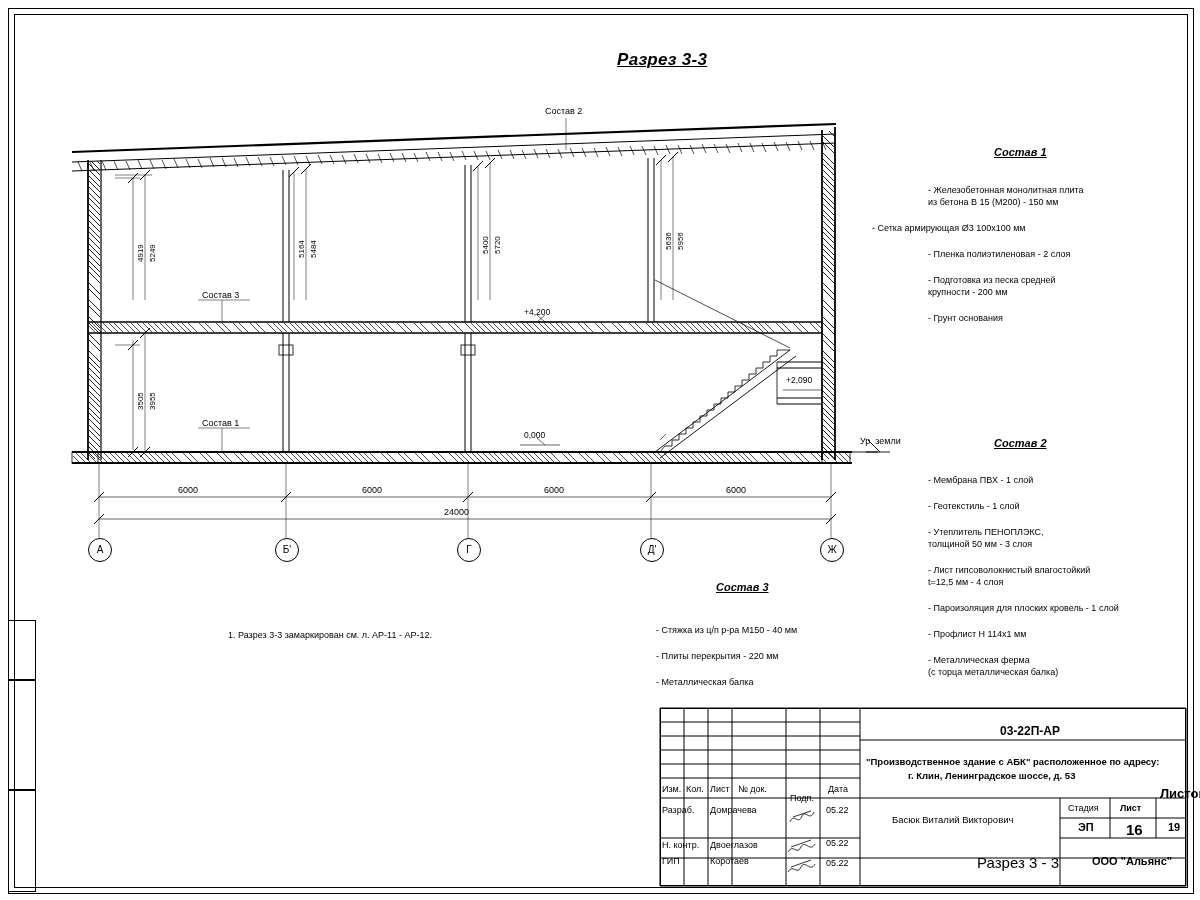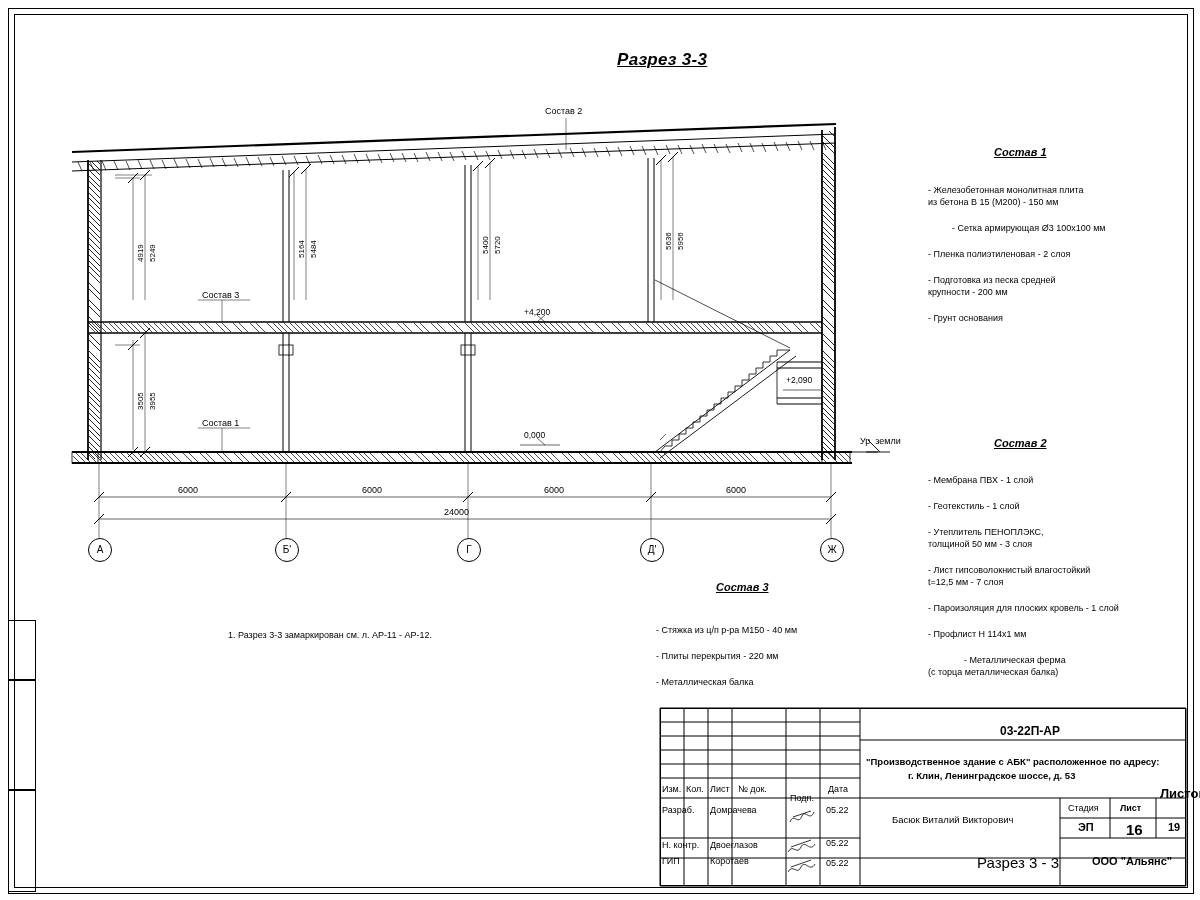--- a/index.html
+++ b/index.html
@@ -261,36 +261,36 @@
 
   <div class="lbl" style="left:545px;top:106px;">Состав 2</div>
   <div class="lbl" style="left:202px;top:290px;">Состав 3</div>
   <div class="lbl" style="left:202px;top:418px;">Состав 1</div>
 
   <div class="note" style="left:228px;top:630px;">1. Разрез 3-3 замаркирован см. л. АР-11 - АР-12.</div>
 
   <div class="sect-title" style="left:994px;top:146px;">Состав 1</div>
   <div class="spec-item" style="left:928px;top:184px;">- Железобетонная  монолитная плита</div>
   <div class="spec-item" style="left:928px;top:196px;">   из бетона В 15 (М200)             - 150 мм</div>
-  <div class="spec-item" style="left:952px;top:222px;">- Сетка армирующая Ø3 100х100 мм</div>
+  <div class="spec-item" style="left:872px;top:222px;">- Сетка армирующая Ø3 100х100 мм</div>
   <div class="spec-item" style="left:928px;top:248px;">- Пленка полиэтиленовая          - 2 слоя</div>
   <div class="spec-item" style="left:928px;top:274px;">- Подготовка из песка средней</div>
   <div class="spec-item" style="left:928px;top:286px;">   крупности                             - 200 мм</div>
   <div class="spec-item" style="left:928px;top:312px;">- Грунт основания</div>
 
   <div class="sect-title" style="left:994px;top:437px;">Состав 2</div>
   <div class="spec-item" style="left:928px;top:474px;">- Мембрана ПВХ                    - 1 слой</div>
   <div class="spec-item" style="left:928px;top:500px;">- Геотекстиль                        - 1 слой</div>
   <div class="spec-item" style="left:928px;top:526px;">- Утеплитель ПЕНОПЛЭКС,</div>
   <div class="spec-item" style="left:928px;top:538px;">   толщиной 50 мм                    - 3 слоя</div>
   <div class="spec-item" style="left:928px;top:564px;">- Лист гипсоволокнистый влагостойкий</div>
-  <div class="spec-item" style="left:928px;top:576px;">  t=12,5 мм                             - 7 слоя</div>
+  <div class="spec-item" style="left:928px;top:576px;">  t=12,5 мм                             - 4 слоя</div>
   <div class="spec-item" style="left:928px;top:602px;">- Пароизоляция для плоских кровель   - 1 слой</div>
   <div class="spec-item" style="left:928px;top:628px;">- Профлист Н 114х1 мм</div>
-  <div class="spec-item" style="left:964px;top:654px;">- Металлическая ферма</div>
+  <div class="spec-item" style="left:928px;top:654px;">- Металлическая ферма</div>
   <div class="spec-item" style="left:928px;top:666px;">  (с торца металлическая балка)</div>
 
   <div class="sect-title" style="left:716px;top:581px;">Состав 3</div>
   <div class="spec-item" style="left:656px;top:624px;">- Стяжка из ц/п р-ра М150 - 40 мм</div>
   <div class="spec-item" style="left:656px;top:650px;">- Плиты перекрытия - 220 мм</div>
   <div class="spec-item" style="left:656px;top:676px;">- Металлическая балка</div>
 
   <div class="tb" style="left:660px;top:708px;width:526px;height:178px;"></div>
 
   <svg width="1200" height="900" style="pointer-events:none;">

